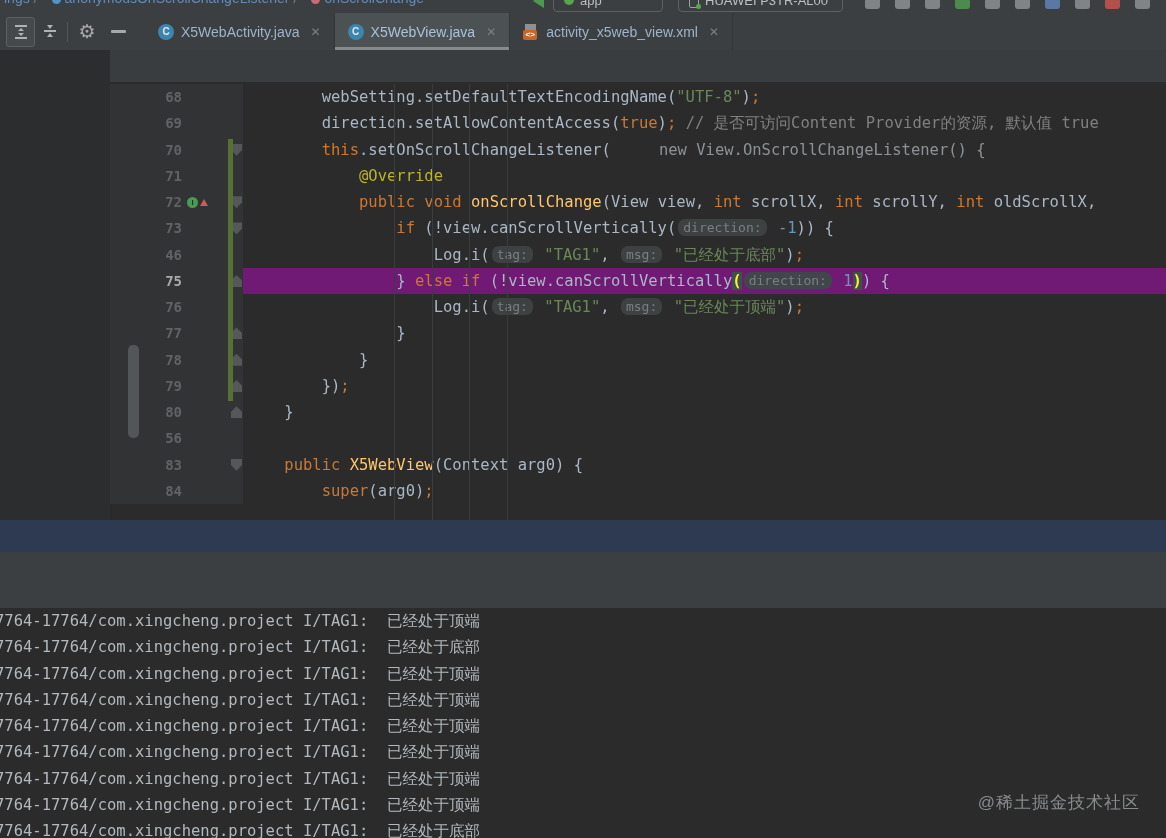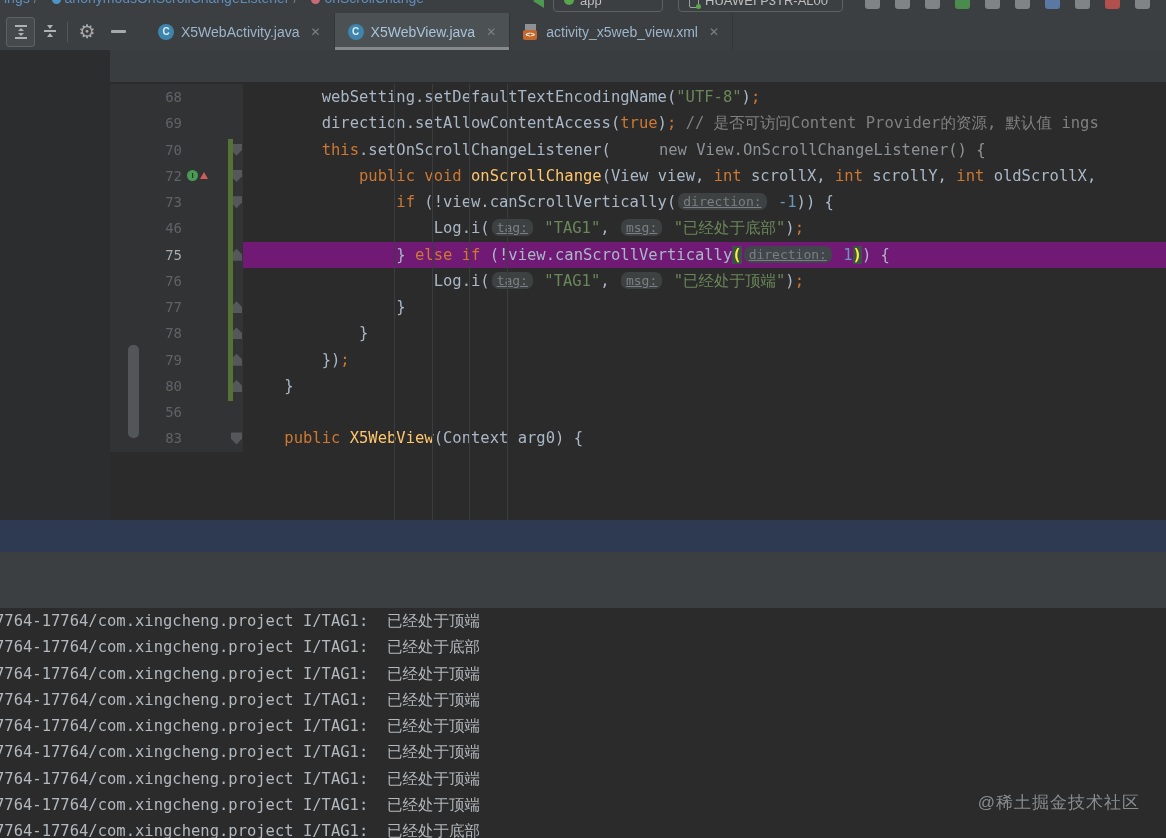--- a/index.html
+++ b/index.html
@@ -31,36 +31,36 @@
   .xml-icon .b2{position:absolute;left:0;top:6px;width:14px;height:10px;background:#c4672c;border-radius:2px;
        color:#fff;font-size:8px;line-height:10px;text-align:center;font-weight:bold;}
   
   #band{position:absolute;left:110px;top:50px;width:1056px;height:32px;background:#3a3d3f;}
   #leftpanel{position:absolute;left:0;top:50px;width:110px;height:470px;background:#2b2d2e;}
   
   #editor{position:absolute;left:110px;top:82px;width:1056px;height:438px;background:#2b2b2b;overflow:hidden;}
   #rows{padding-top:2px;}
   .row{display:flex;height:26.25px;align-items:center;}
   .gut{flex:0 0 133px;display:flex;height:100%;align-items:center;background:#313335;}
-  .ln{flex:0 0 72px;text-align:right;font-family:"DejaVu Sans Mono",monospace;font-size:14px;color:#606366;}
+  .ln{flex:0 0 72px;text-align:right;font-family:"DejaVu Sans Mono",monospace;font-size:14px;color:#606366;font-weight:bold;}
   .izone{flex:0 0 44px;display:flex;align-items:center;justify-content:flex-start;padding-left:5px;box-sizing:border-box;height:100%;}
   .szone{flex:0 0 5px;height:100%;}
   .fzone{flex:0 0 12px;display:flex;align-items:center;height:100%;}
   .fold{width:11px;height:12px;background:#54585b;}
   .fold.down{clip-path:polygon(0 0,100% 0,100% 54%,50% 100%,0 54%);}
   .fold.up{clip-path:polygon(50% 0,100% 46%,100% 100%,0 100%,0 46%);}
   .code{flex:1;margin:0;padding:0 0 0 4px;font-family:"DejaVu Sans Mono",monospace;
         font-size:15.5px;line-height:26.25px;white-space:pre;color:#a9b7c6;}
   .row.cur .code{background:#701a75;}
   .row.cur .ln{color:#a7abad;}
   .sg-pl{color:#a9b7c6;} .sg-kw{color:#cc7832;} .sg-mth{color:#ffc66d;}
   .sg-ann{color:#bbb529;} .sg-str{color:#6a8759;} .sg-cmt{color:#808080;}
   .sg-num{color:#6897bb;} .sg-semi{color:#cc7832;} .sg-dim{color:#8d9297;margin-left:48px;}
   .sg-hint{display:inline-block;background:#3d4142;color:#7b7f83;border-radius:7px;
-        font-size:13px;line-height:17px;padding:0 5px;margin:0 2px;vertical-align:1px;text-decoration:underline;}
+        font-size:13px;line-height:17px;padding:0 5px;margin:0 2px;vertical-align:1px;}
   .row.cur .sg-hint{background:#41464a;}
   .sg-brc{color:#ffee32;font-weight:bold;background:#3c5148;}
   #vcsStrip{position:absolute;left:118px;top:56.5px;width:5px;height:262.5px;background:#567035;}
   #editScroll{position:absolute;left:18px;top:263px;width:11px;height:93px;background:#5c5f61;border-radius:5px;opacity:.8;}
   .guide{position:absolute;top:2px;bottom:0;width:1px;background:#3a3d3f;}
   
   .ovr{display:flex;align-items:center;gap:2px;}
   .ovr .oc{width:11px;height:11px;border-radius:50%;background:#4a9a55;color:#1d3a20;
         font-size:8px;line-height:11px;text-align:center;font-weight:bold;}
   .ovr .oa{width:0;height:0;border-left:4px solid transparent;border-right:4px solid transparent;
@@ -170,32 +170,41 @@
           </div>
           <pre class="code"><span class="sg-pl">        webSetting.setDefaultTextEncodingName(</span><span class="sg-str">"UTF-8"</span><span class="sg-pl">)</span><span class="sg-semi">;</span></pre>
         </div>
         <div class="row">
           <div class="gut">
             <span class="ln">69</span>
             <span class="izone"></span>
             <span class="szone"></span>
             <span class="fzone"></span>
           </div>
-          <pre class="code"><span class="sg-pl">        direction.setAllowContentAccess(</span><span class="sg-kw">true</span><span class="sg-pl">)</span><span class="sg-semi">;</span><span class="sg-cmt"> // 是否可访问Content Provider的资源, 默认值 ings</span></pre>
+          <pre class="code"><span class="sg-pl">        direction.setAllowContentAccess(</span><span class="sg-kw">true</span><span class="sg-pl">)</span><span class="sg-semi">;</span><span class="sg-cmt"> // 是否可访问Content Provider的资源, 默认值 true</span></pre>
         </div>
         <div class="row">
           <div class="gut">
             <span class="ln">70</span>
             <span class="izone"></span>
             <span class="szone"></span>
             <span class="fzone">
               <span class="fold down"></span>
             </span>
           </div>
           <pre class="code"><span class="sg-pl">        </span><span class="sg-kw">this</span><span class="sg-pl">.setOnScrollChangeListener(</span><span class="sg-dim">new View.OnScrollChangeListener() {</span></pre>
+        </div>
+        <div class="row">
+          <div class="gut">
+            <span class="ln">71</span>
+            <span class="izone"></span>
+            <span class="szone"></span>
+            <span class="fzone"></span>
+          </div>
+          <pre class="code"><span class="sg-pl">            </span><span class="sg-ann">@Override</span></pre>
         </div>
         <div class="row">
           <div class="gut">
             <span class="ln">72</span>
             <span class="izone">
               <span class="ovr">
                 <span class="oc">I</span>
                 <span class="oa"></span>
               </span>
             </span>
@@ -303,20 +312,29 @@
           <div class="gut">
             <span class="ln">83</span>
             <span class="izone"></span>
             <span class="szone"></span>
             <span class="fzone">
               <span class="fold down"></span>
             </span>
           </div>
           <pre class="code"><span class="sg-pl">    </span><span class="sg-kw">public</span><span class="sg-pl"> </span><span class="sg-mth">X5WebView</span><span class="sg-pl">(Context arg0) {</span></pre>
         </div>
+        <div class="row">
+          <div class="gut">
+            <span class="ln">84</span>
+            <span class="izone"></span>
+            <span class="szone"></span>
+            <span class="fzone"></span>
+          </div>
+          <pre class="code"><span class="sg-pl">        </span><span class="sg-kw">super</span><span class="sg-pl">(arg0)</span><span class="sg-semi">;</span></pre>
+        </div>
       </div>
     <div id="vcsStrip"></div>
     <div id="editScroll"></div>
   </div>
 
   <div id="navybar"></div>
   <div id="lcToolbar">
     
     
     

